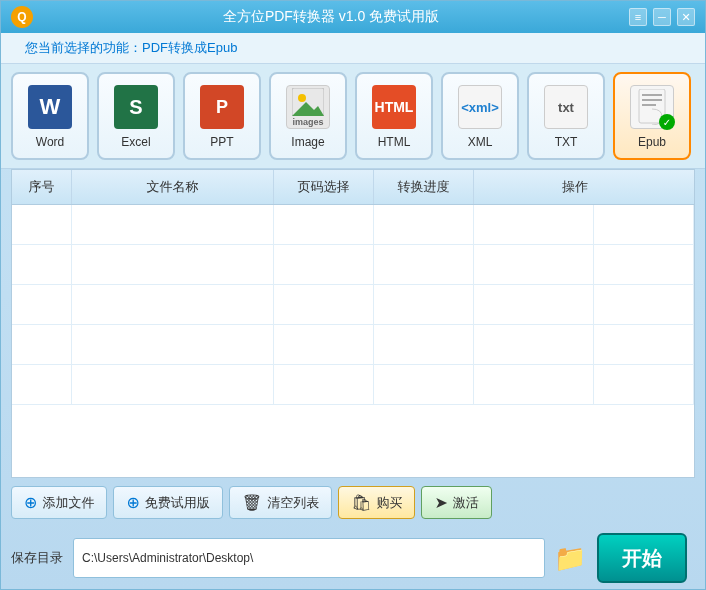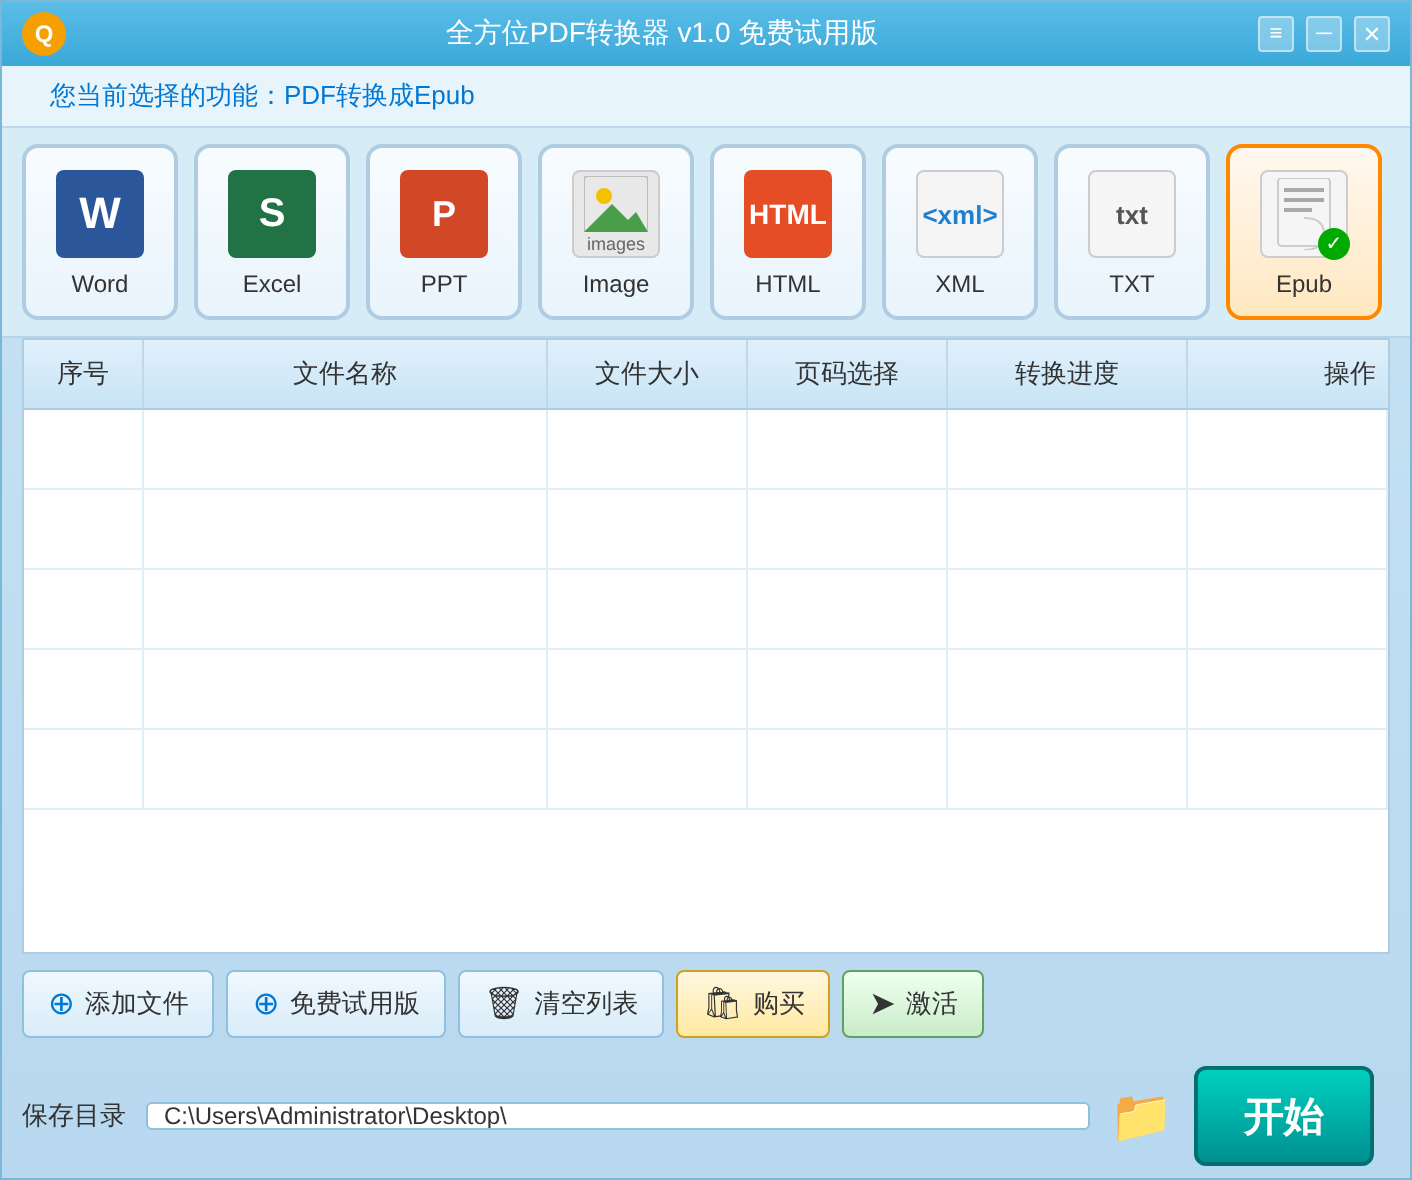--- a/index.html
+++ b/index.html
@@ -301,21 +301,21 @@
       align-items: center;
       gap: 10px;
     }
     .save-label {
       font-size: 13px;
       color: #333;
       white-space: nowrap;
     }
     .save-input {
       flex: 1;
-      height: 14px;
+      height: 40px;
       border: 1px solid #90c0dc;
       border-radius: 3px;
       padding: 0 8px;
       font-size: 12px;
       background: white;
       color: #333;
     }
     .folder-btn {
       width: 32px;
       height: 32px;
@@ -390,21 +390,21 @@
     </div>
 
     <div class="tool-btn">
       <div class="tool-btn-icon">
         <div class="icon-image">
           <svg width="32" height="28" viewBox="0 0 32 28">
             <rect width="32" height="28" rx="2" fill="#e8e8e8" stroke="#bbb"></rect>
             <circle cx="10" cy="10" r="4" fill="#f5c000"></circle>
             <polygon points="0,28 14,14 22,22 26,18 32,28" fill="#4a9e4a"></polygon>
           </svg>
-          <span style="font-size:9px;color:#666;margin-top:1px;">images</span>
+          <span style="font-size:9px;color:#666;margin-top:1px;font-weight:bold;">images</span>
         </div>
       </div>
       <span class="tool-btn-label">Image</span>
     </div>
 
     <div class="tool-btn">
       <div class="tool-btn-icon">
         <div class="icon-html">HTML</div>
       </div>
       <span class="tool-btn-label">HTML</span>
@@ -442,21 +442,20 @@
         </div>
       </div>
       <span class="tool-btn-label">Epub</span>
     </div>
   </div>
 
   <div class="table-area">
     <div class="table-header">
       <div class="th">序号</div>
       <div class="th">文件名称</div>
-      <div class="th">文件大小</div>
       <div class="th">页码选择</div>
       <div class="th">转换进度</div>
       <div class="th">操作</div>
     </div>
     <div class="table-body">
 
       <div class="table-row">
         <div class="td"></div>
         <div class="td"></div>
         <div class="td"></div>

